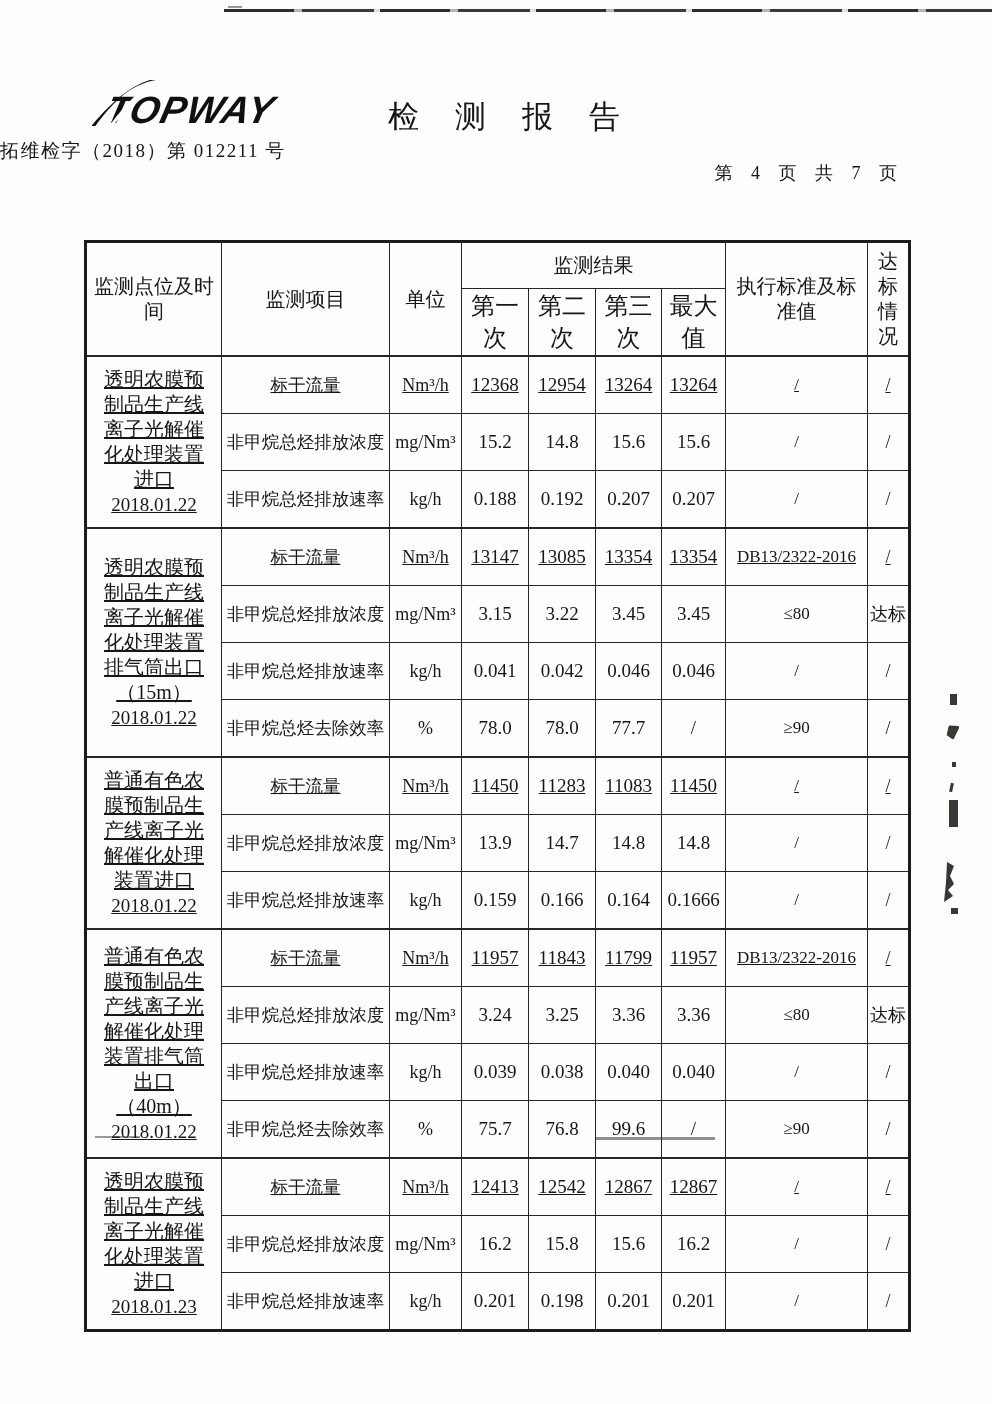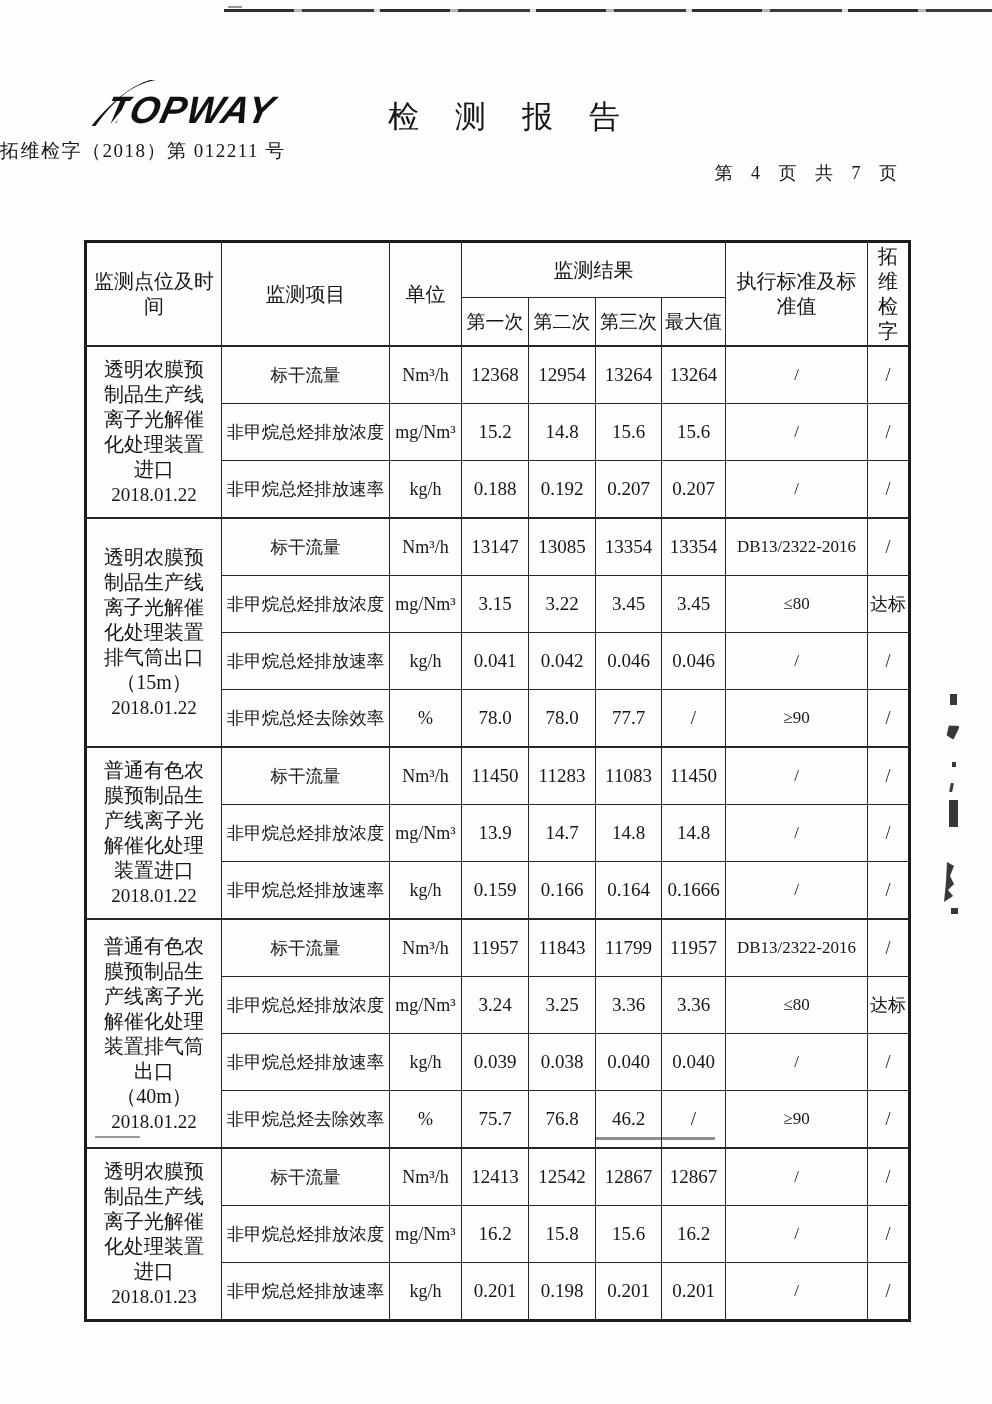--- a/index.html
+++ b/index.html
@@ -42,31 +42,31 @@
   .tablewrap { position:absolute; left:84px; top:240px; }
   table.report {
     border-collapse:collapse; table-layout:fixed; width:824px;
     border:3px solid #1c1c1c;
   }
   table.report th, table.report td {
     border:1.6px solid #262626;
     text-align:center; vertical-align:middle;
     font-weight:normal; overflow:hidden;
   }
-  tr.bsep > td { border-top-width:2.4px; }
+  tr.bsep > td { border-top-width:2.4px;text-decoration:underline; }
   thead tr.hr1 { height:47px; }
   thead tr.hr2 { height:40px; }
   tr.h45 { height:45px; }
   tr.h47 { height:47px; }
   tr.h48 { height:48px; }
   tr.h55 { height:55px; }
   tr.h57 { height:57px; }
 
   th.hc { font-size:20px; line-height:25px; padding:1px 6px; }
-  th.hc-sub { font-size:19px; padding:1px 0; }
+  th.hc-sub { font-size:24px; padding:1px 0; }
   td.c-loc { font-size:20px; line-height:25px; padding:4px 10px; }
   td.c-loc .loc-date { display:block; letter-spacing:0; font-size:19px; }
   td.c-item { font-size:17.5px; padding:16px 1px; white-space:nowrap; }
   td.c-unit { font-size:18px; padding:0 1px; }
   td.c-num  { font-size:19px; padding:0 1px; }
   td.c-std  { font-size:17px; padding:0; white-space:nowrap; }
   td.c-ok   { font-size:18px; padding:0; }
 
   
   .smudge { position:absolute; background:#222; opacity:.9; }
@@ -113,21 +113,21 @@
           <col style="width:142px">
           <col style="width:42px">
       </colgroup>
       <thead>
         <tr class="hr1">
           <th class="hc" rowspan="2">监测点位及时间</th>
           <th class="hc" rowspan="2">监测项目</th>
           <th class="hc" rowspan="2">单位</th>
           <th class="hc" colspan="4">监测结果</th>
           <th class="hc" rowspan="2">执行标准及标准值</th>
-          <th class="hc" rowspan="2">拓维检字</th>
+          <th class="hc" rowspan="2">达标情况</th>
         </tr>
         <tr class="hr2">
           <th class="hc-sub">第一次</th>
           <th class="hc-sub">第二次</th>
           <th class="hc-sub">第三次</th>
           <th class="hc-sub">最大值</th>
         </tr>
       </thead>
       <tbody>
 
@@ -278,21 +278,21 @@
           <td class="c-num">0.040</td>
           <td class="c-num">0.040</td>
           <td class="c-std">/</td>
           <td class="c-ok">/</td>
         </tr>
         <tr class="h45">
           <td class="c-item">非甲烷总烃去除效率</td>
           <td class="c-unit">%</td>
           <td class="c-num">75.7</td>
           <td class="c-num">76.8</td>
-          <td class="c-num">46.2</td>
+          <td class="c-num">99.6</td>
           <td class="c-num">/</td>
           <td class="c-std">≥90</td>
           <td class="c-ok">/</td>
         </tr>
 
         <tr class="bsep h45">
           <td class="c-loc" rowspan="3">
             <span>透明农膜预制品生产线离子光解催化处理装置进口</span>
             <span class="loc-date">2018.01.23</span>
           </td>

